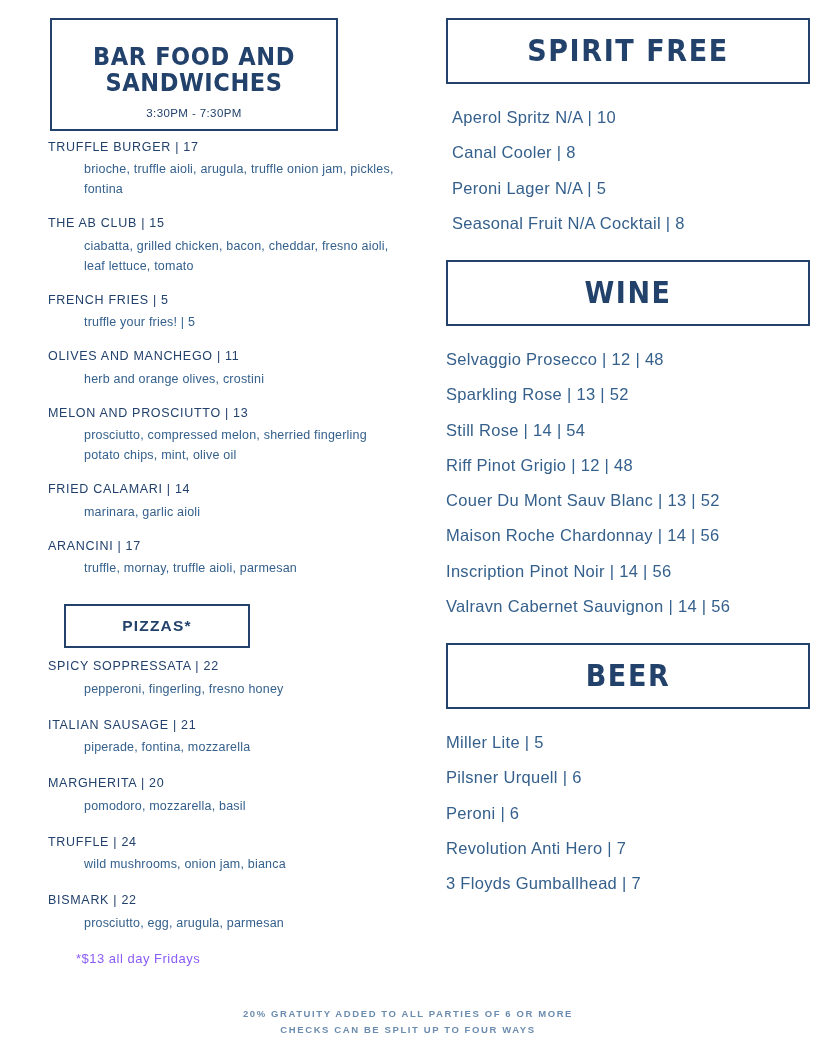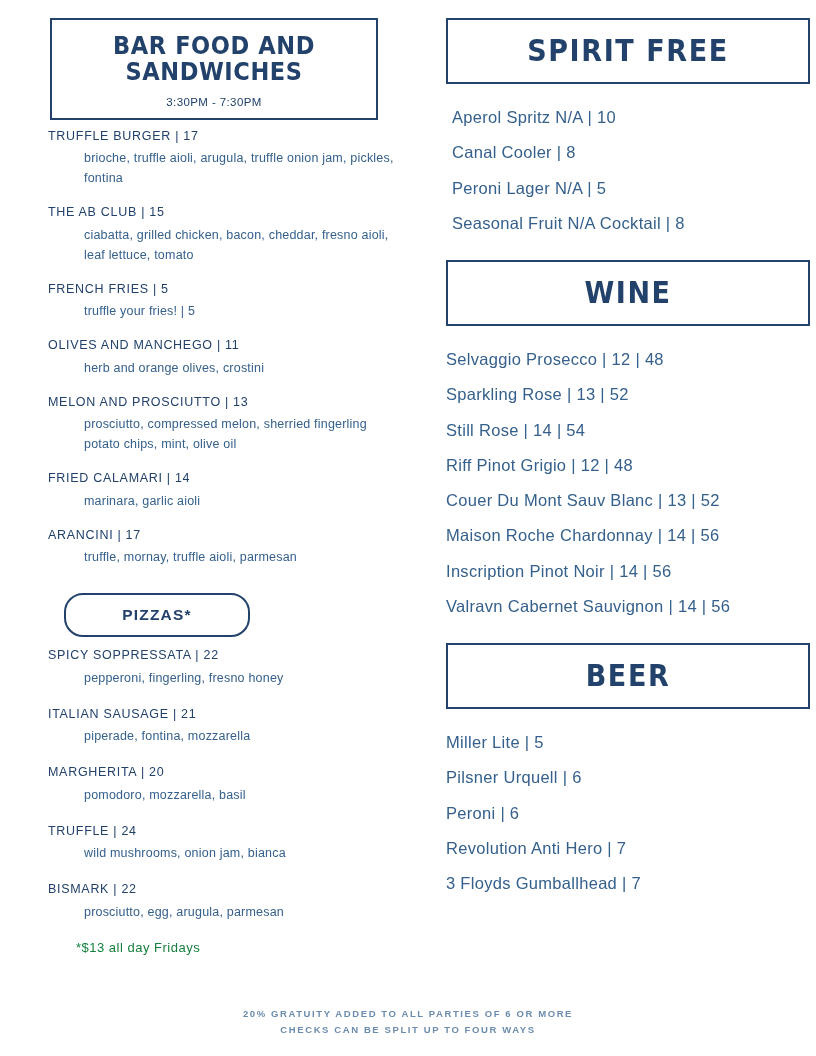--- a/index.html
+++ b/index.html
@@ -29,22 +29,22 @@
   .col-left { width: 360px; }
   .col-right { width: 330px; }
 
   
   .section-box {
     border: 2px solid #22416b;
     text-align: center;
     box-sizing: border-box;
   }
   .section-box.left-main {
-    padding: 13px 18px 10px 18px;
-    width: 328px;
+    padding: 24px 18px 10px 18px;
+    width: 288px;
     margin: 0 4px 0 2px;
   }
   .section-box.left-main .title {
     font-family: "DejaVu Sans Condensed", "Liberation Sans Narrow", "Liberation Sans", sans-serif;
     font-weight: bold;
     font-size: 25px;
     letter-spacing: 0.6px;
     line-height: 1.05;
     text-transform: uppercase;
     font-stretch: condensed;
@@ -52,21 +52,20 @@
   .section-box.left-main .subtitle {
     font-size: 11.5px;
     letter-spacing: 0.4px;
     margin-top: 10px;
     color: #22416b;
   }
   .section-box.pizzas {
     width: 186px;
     padding: 11px 10px;
     margin: 26px 0 10px 16px;
-    border-radius: 19px;
   }
   .section-box.pizzas .title {
     font-family: "Liberation Sans", sans-serif;
     font-weight: bold;
     font-size: 15.5px;
     letter-spacing: 1.2px;
   }
 
   .section-box.right {
     width: 364px;
@@ -99,21 +98,21 @@
     line-height: 1.6;
     margin-top: 3px;
     padding-left: 36px;
   }
   .items.pizza-list { margin-top: 8px; }
   .items.pizza-list .item { margin-bottom: 18px; }
 
   .footnote {
     font-size: 13px;
     letter-spacing: 0.5px;
-    color: #15803d;
+    color: #8b5cf6;
     margin: 12px 0 0 28px;
   }
 
   
   .drinks { margin: 0 0 26px 0; }
   .drink {
     font-size: 16.5px;
     letter-spacing: 0.3px;
     color: #35608c;
     line-height: 1.35;

